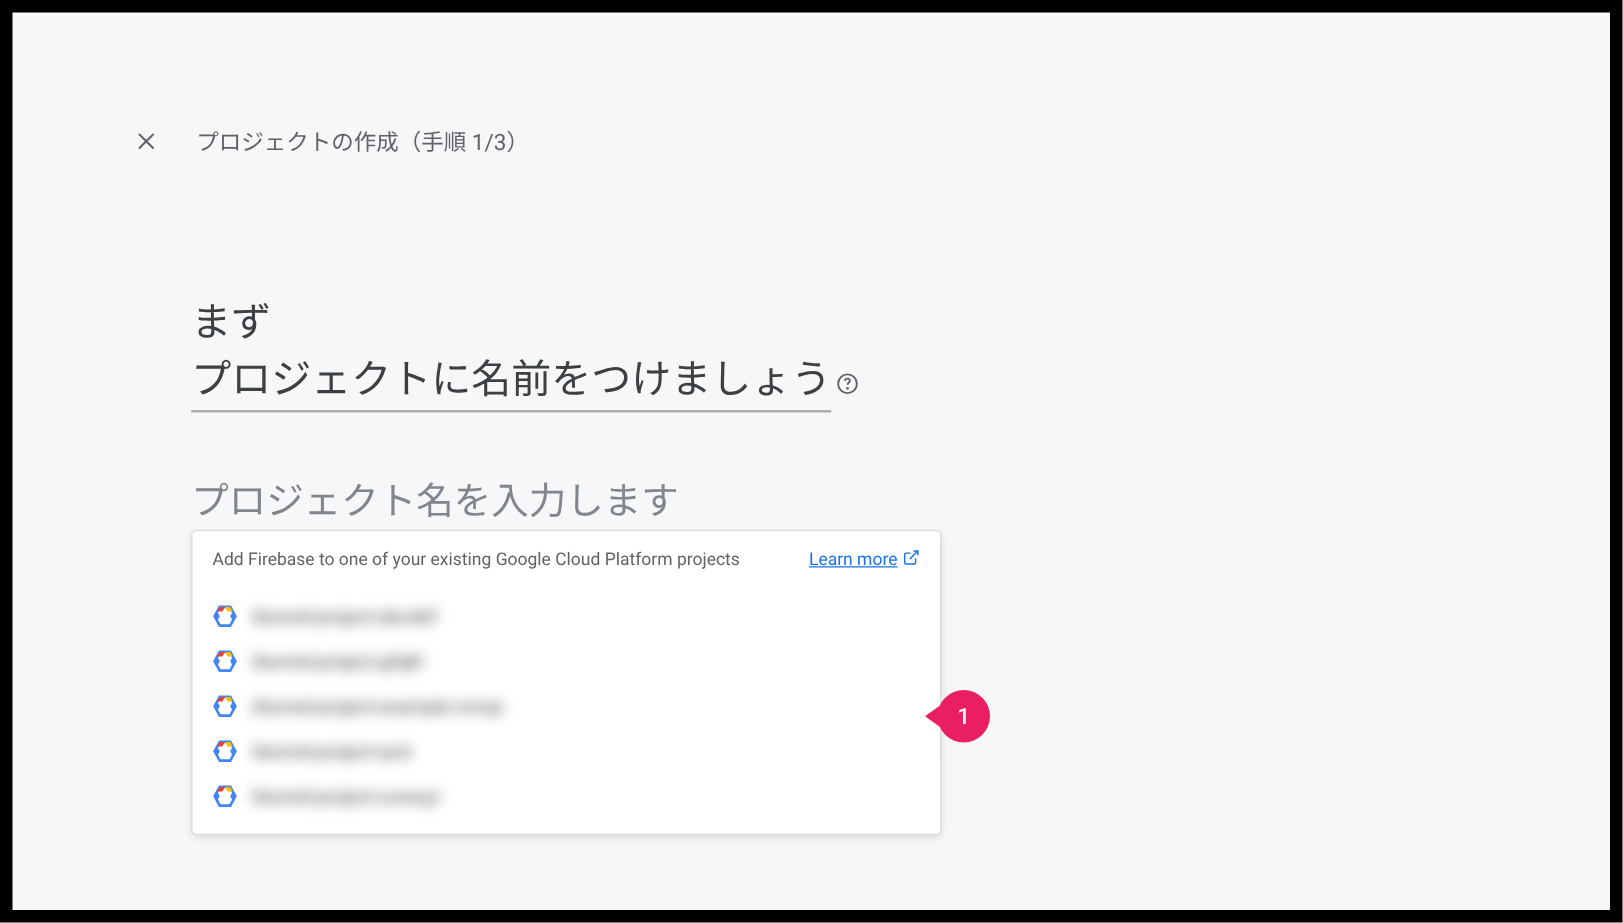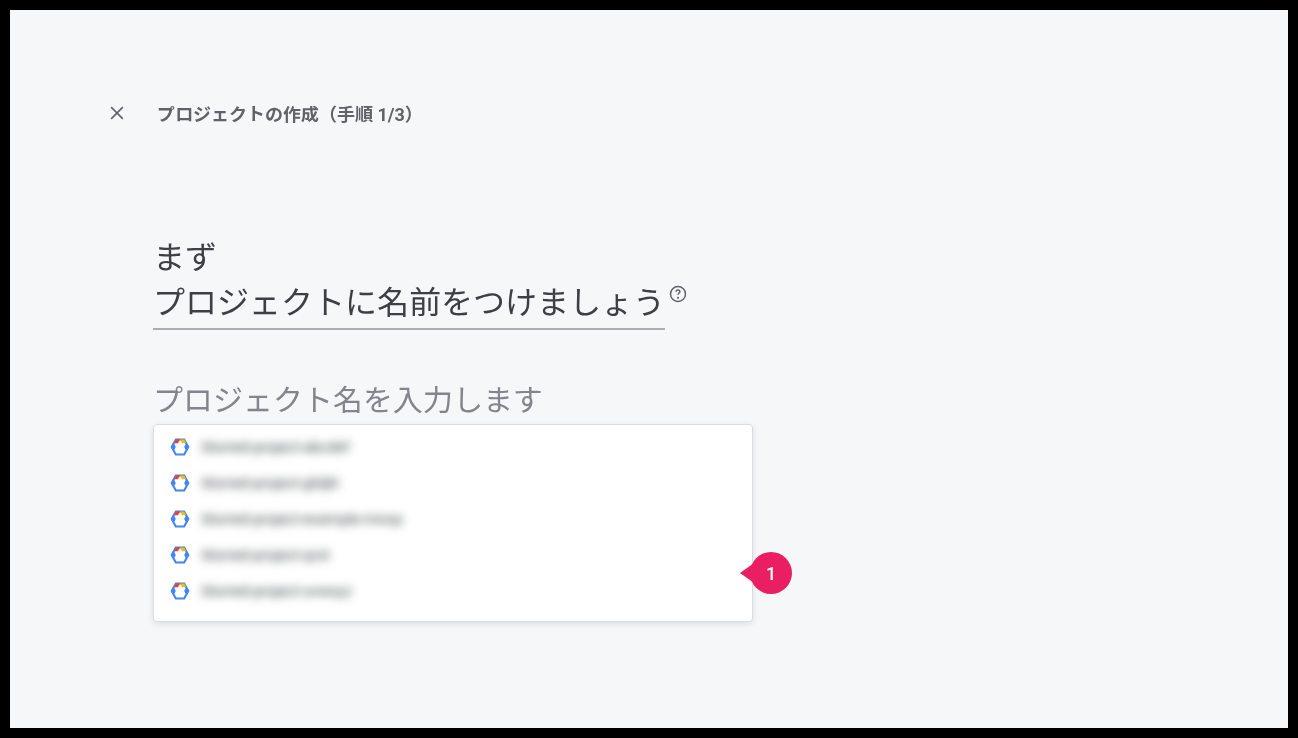--- a/index.html
+++ b/index.html
@@ -36,34 +36,34 @@
       color: #5f6368;
       margin-right: 28px;
     }
     .close-icon svg {
       width: 20px;
       height: 20px;
     }
     .breadcrumb-text {
       color: #5f6368;
       font-size: 18px;
-      font-weight: 700;
+      font-weight: 400;
     }
     .main-content {
       padding: 110px 16px 0 143px;
     }
     .heading-line1 {
       color: #3c4043;
       font-size: 32px;
       font-weight: 400;
       line-height: 1.4;
     }
     .heading-line2-wrap {
       display: inline-flex;
-      align-items: flex-start;
+      align-items: center;
       position: relative;
     }
     .heading-line2 {
       color: #3c4043;
       font-size: 32px;
       font-weight: 400;
       line-height: 1.4;
       border-bottom: 2px solid rgba(60,64,67,0.4);
       padding-bottom: 2px;
     }
@@ -183,20 +183,33 @@
           <circle cx="12" cy="12" r="10"></circle>
           <path d="M9.5 9a2.5 2.5 0 015 0c0 1.5-2.5 2-2.5 4"></path>
           <circle cx="12" cy="17" r="0.5" fill="currentColor"></circle>
         </svg>
       </span>
     </div>
 
     <div class="input-label">プロジェクト名を入力します</div>
 
     <div class="dropdown-panel">
+      <div class="dropdown-header">
+        <span>Add Firebase to one of your existing Google Cloud Platform projects</span>
+        <a class="learn-more-link">
+          <span>Learn more</span>
+          <span class="external-link-icon">
+            <svg viewBox="0 0 24 24" fill="none" stroke="#1a73e8" stroke-width="2">
+              <path d="M18 13v6a2 2 0 01-2 2H5a2 2 0 01-2-2V8a2 2 0 012-2h6"></path>
+              <polyline points="15 3 21 3 21 9"></polyline>
+              <line x1="10" y1="14" x2="21" y2="3"></line>
+            </svg>
+          </span>
+        </a>
+      </div>
       <div class="dropdown-list">
         <div class="dropdown-item">
           <span class="gcp-icon">
             <svg viewBox="0 0 24 24">
               <polygon points="7,3 17,3 22,12 17,21 7,21 2,12" fill="none" stroke="#4285f4" stroke-width="2.5"></polygon>
               <polygon points="7,3 12,3 9.5,7.5 4.5,7.5" fill="#ea4335"></polygon>
               <polygon points="12,3 17,3 19.5,7.5 14.5,7.5" fill="#fbbc04"></polygon>
               <polygon points="19.5,7.5 22,12 19.5,16.5 17,12" fill="#4285f4"></polygon>
               <polygon points="4.5,16.5 2,12 4.5,7.5 7,12" fill="#4285f4"></polygon>
             </svg>

